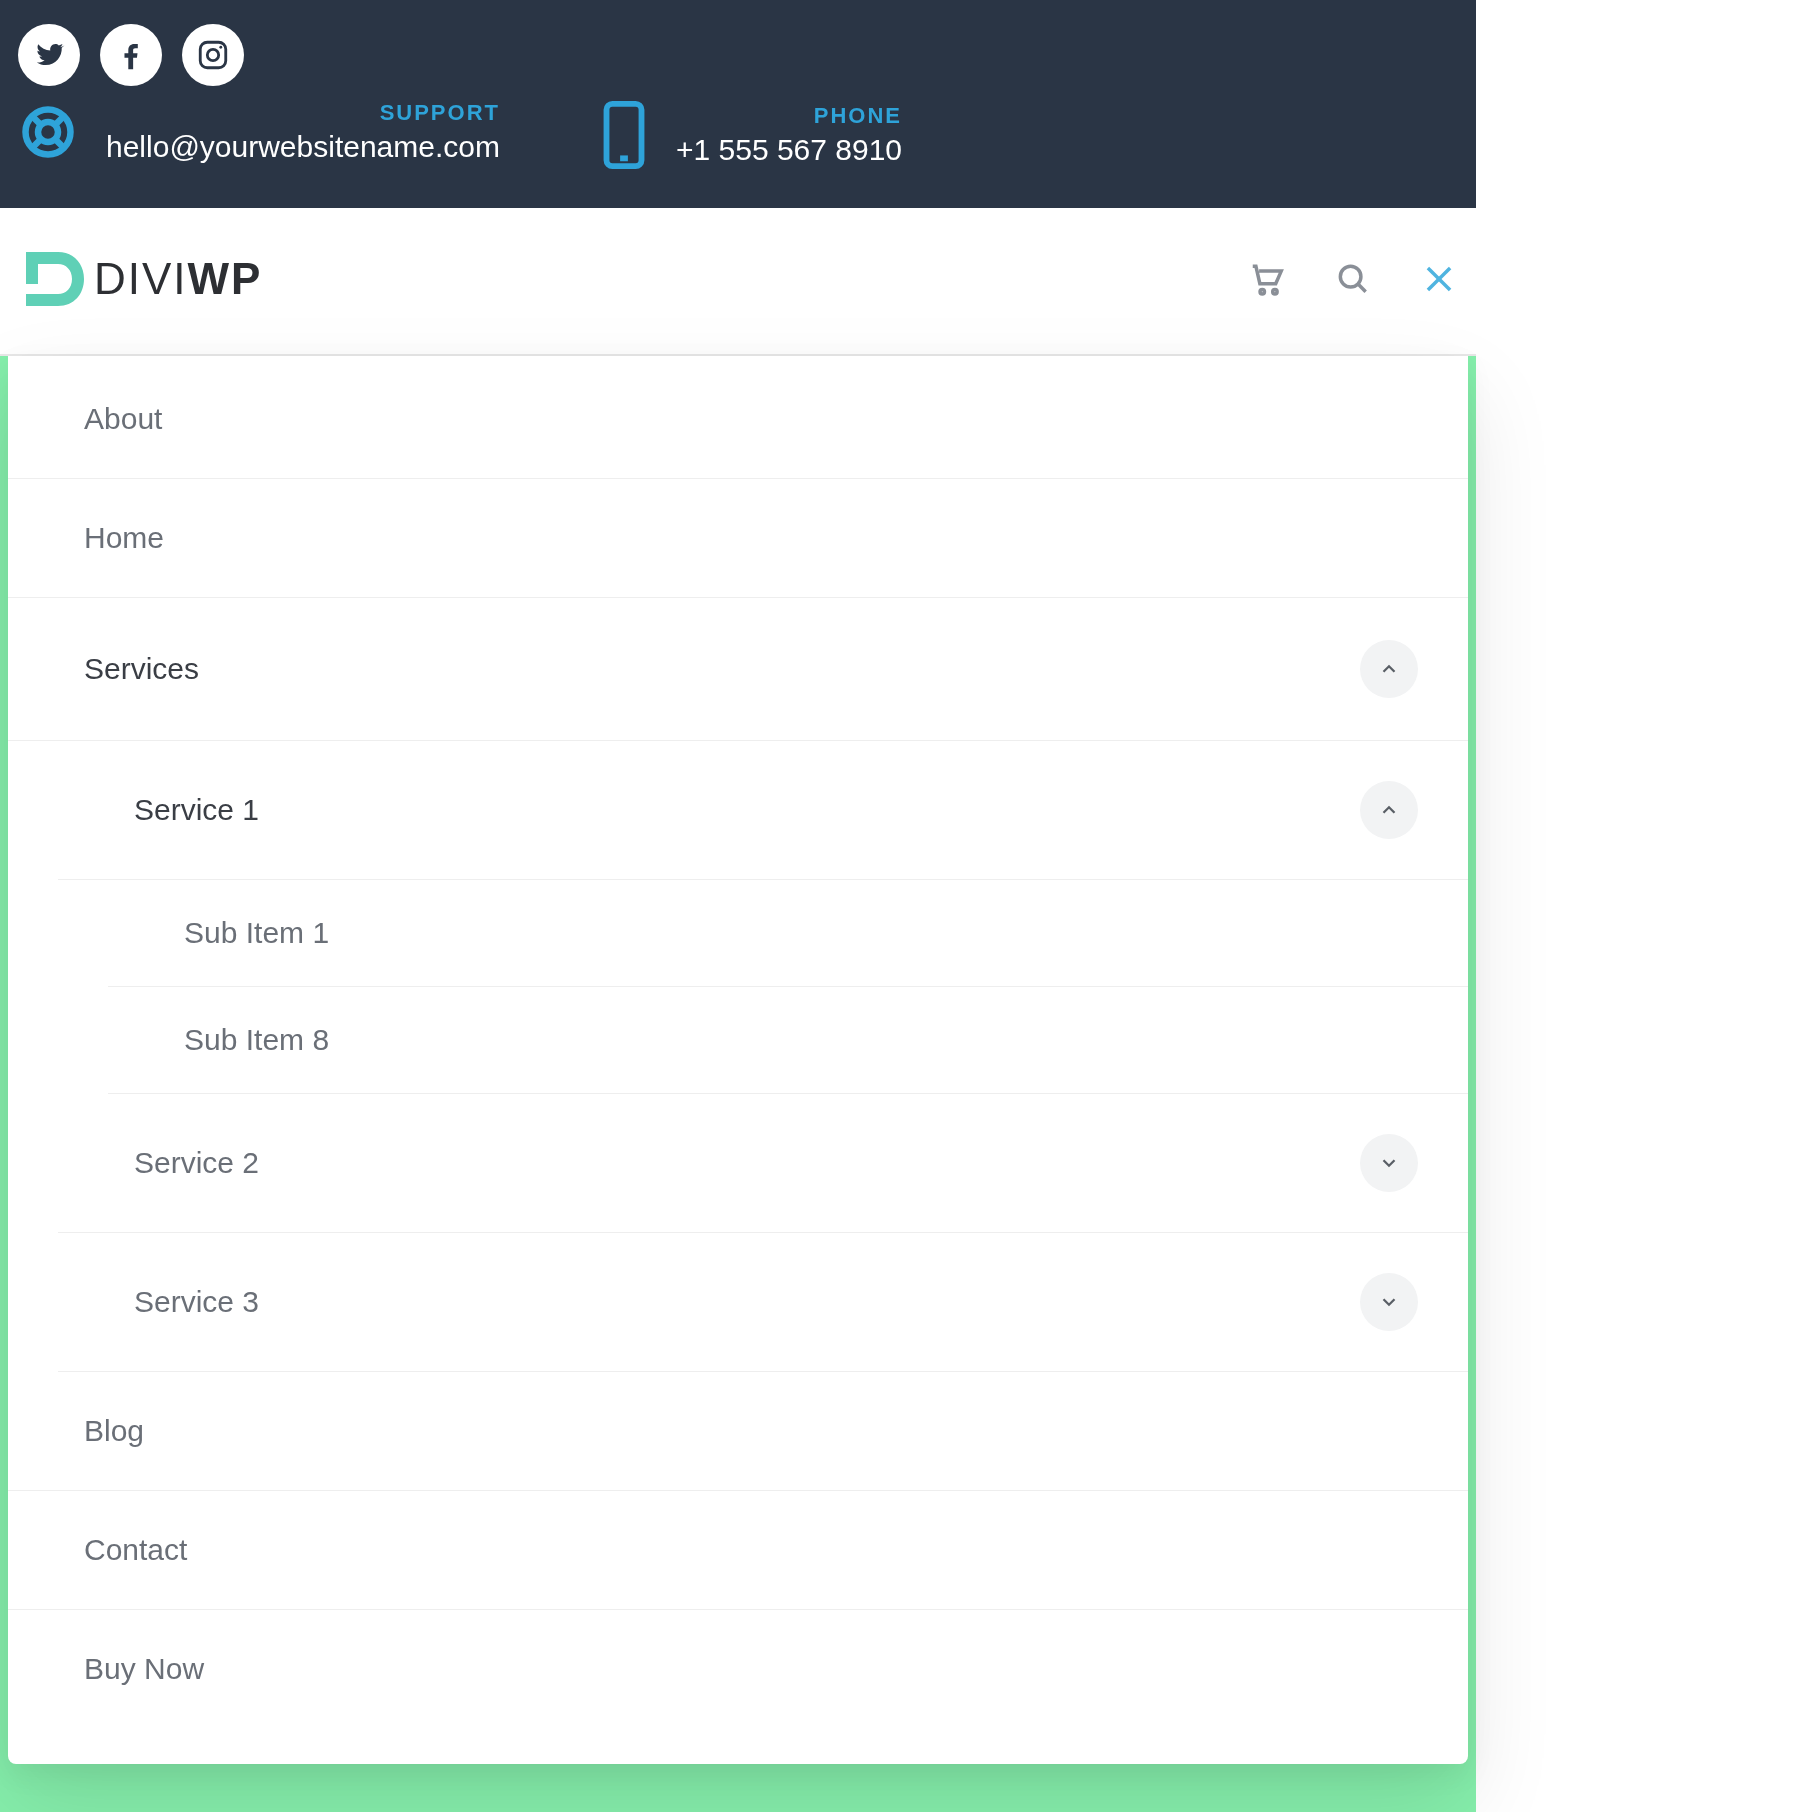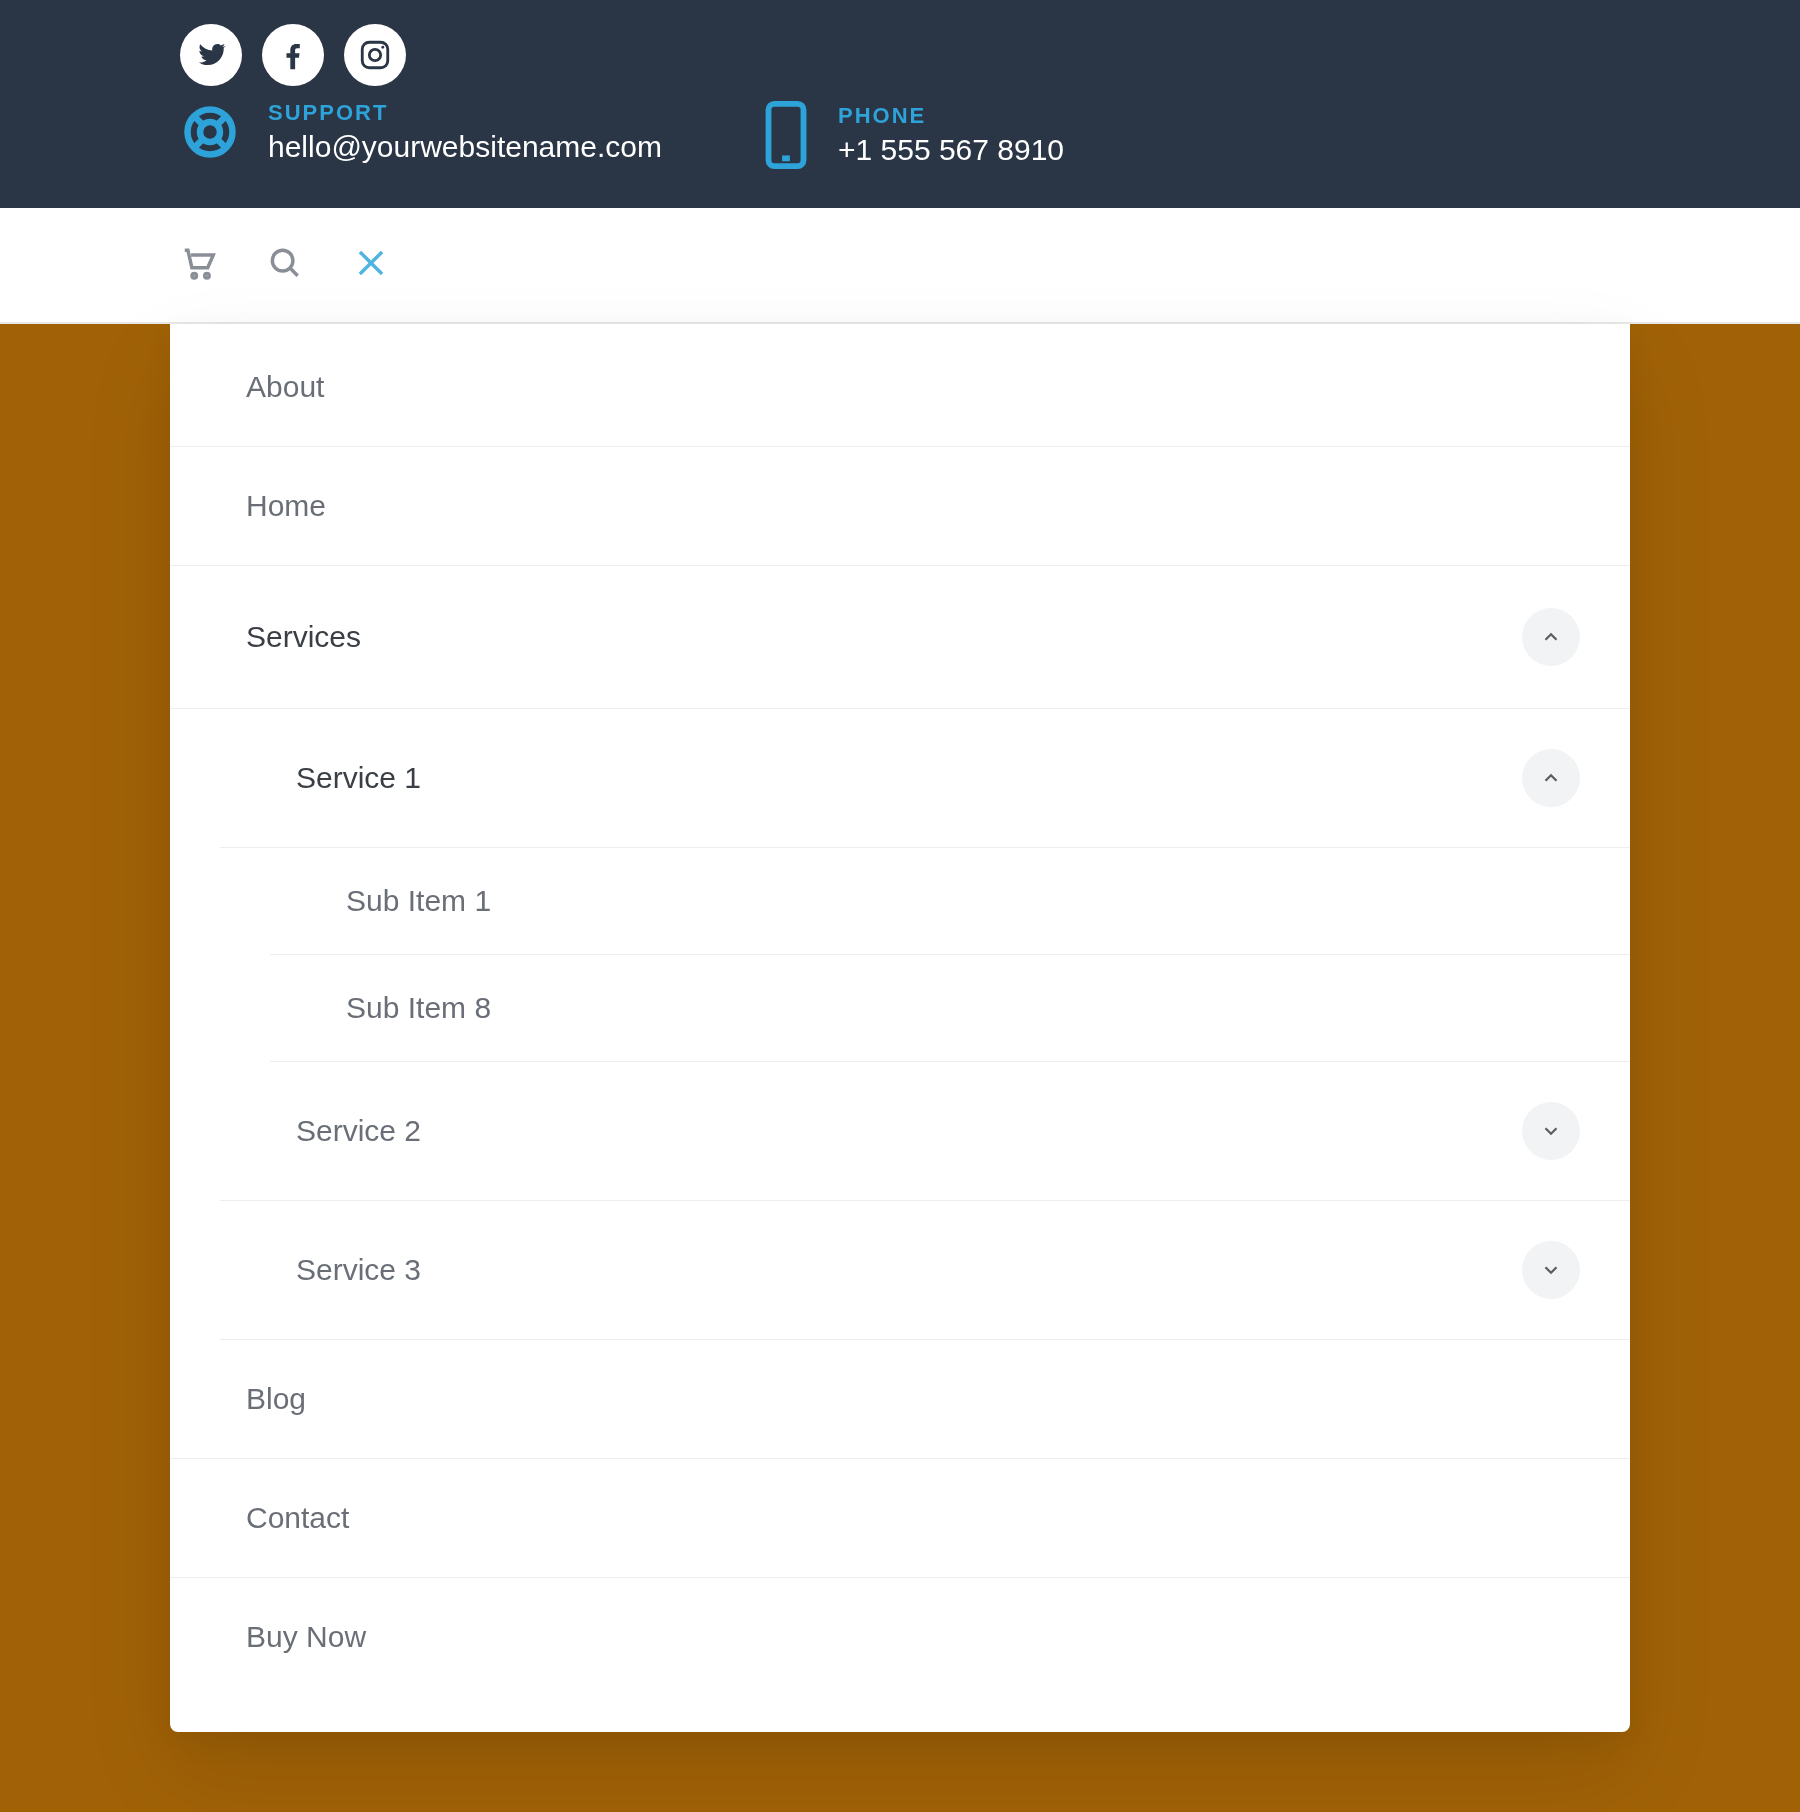--- a/index.html
+++ b/index.html
@@ -1,17 +1,17 @@
 <!DOCTYPE html>
 <html><head>
 <meta charset="utf-8">
 <style>
   * { box-sizing: border-box; margin: 0; padding: 0; }
   html, body { width: 1800px; height: 1812px; font-family: "Segoe UI", "Helvetica Neue", Arial, sans-serif; background: #ffffff; }
-  .page { width: 1800px; height: 1812px; background: #a16207; position: relative; }
+  .page { width: 1476px; height: 1812px; background: #86efac; position: relative; text-align: right; }
 
   
   .topbar {
     width: 100%;
     background: #2a3545;
     padding: 24px 0 38px 0;
   }
   .topbar-inner {
     width: 1460px;
     margin: 0 auto;
@@ -219,20 +219,30 @@
             <div class="label">PHONE</div>
             <div class="value">+1 555 567 8910</div>
           </div>
         </div>
       </div>
     </div>
   </div>
 
   <div class="whitebar">
     <div class="whitebar-inner">
+      <div class="logo">
+        <div class="logo-mark">
+          <svg width="70" height="70" viewBox="0 0 70 70">
+            <path d="M8 8 H40 C56 8 66 20 66 35 C66 50 56 62 40 62 H8 V50 H40 C48 50 54 44 54 35 C54 26 48 20 40 20 H20 V40 H8 Z" fill="#5fd0b6"></path>
+          </svg>
+        </div>
+        <div class="logo-text">
+          <span>DIVI</span><span class="bold">WP</span>
+        </div>
+      </div>
       <div class="tools">
         <div class="tool-icon">
           <svg viewBox="0 0 24 24" fill="none" stroke="currentColor">
               <path d="M3 4h2l2.5 11h10L21 7H7"></path>
               <circle cx="9" cy="20" r="1.4"></circle>
               <circle cx="17" cy="20" r="1.4"></circle>
             </svg>
         </div>
         <div class="tool-icon">
           <svg viewBox="0 0 24 24" fill="none" stroke="currentColor">

